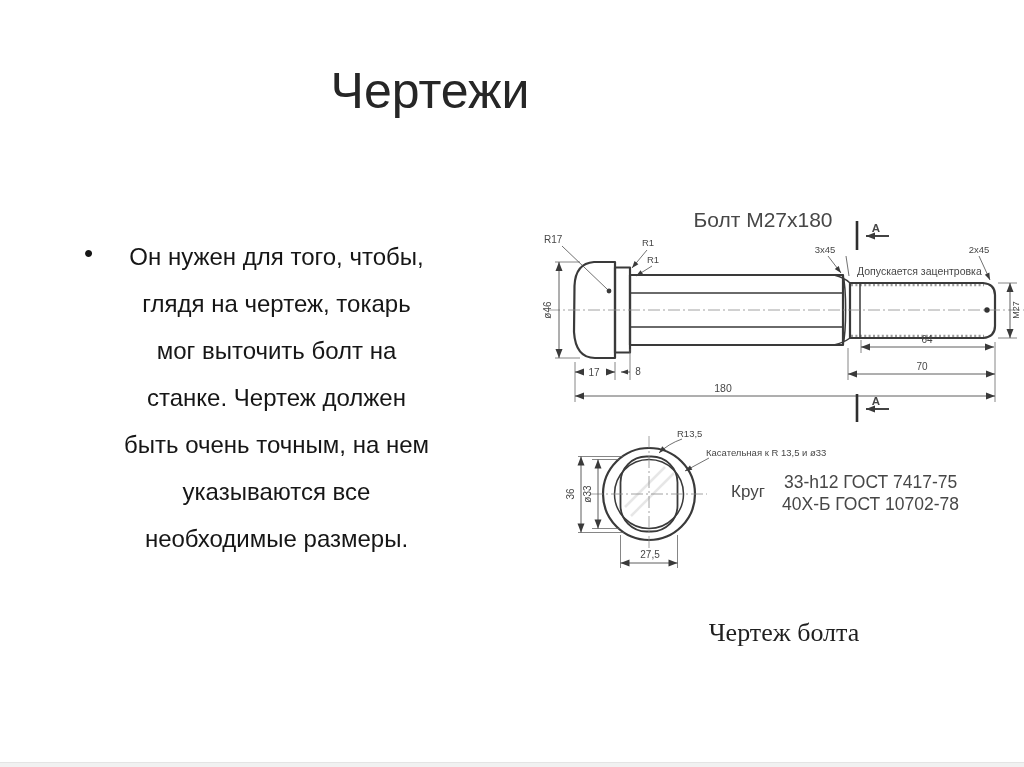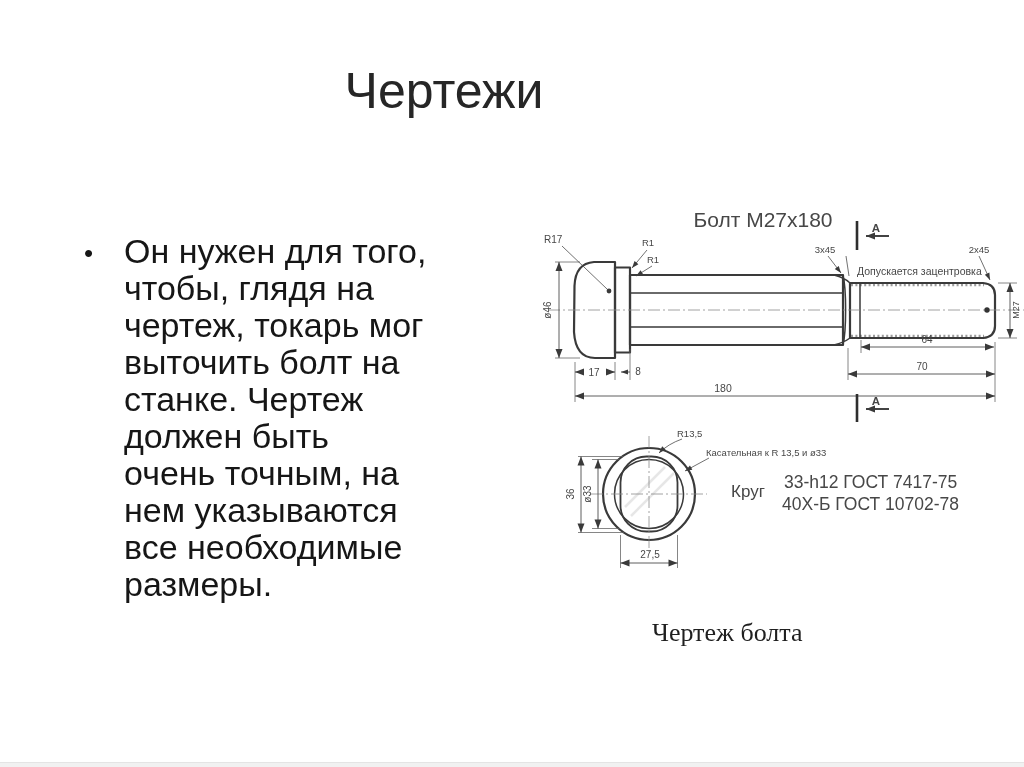--- a/index.html
+++ b/index.html
@@ -1,23 +1,23 @@
 <!DOCTYPE html>
 <html><head>
 <meta charset="utf-8">
 <style>
   html,body{margin:0;padding:0;background:#fff;}
   .slide{position:relative;width:1024px;height:767px;background:#ffffff;overflow:hidden;
          font-family:"Liberation Sans",sans-serif;}
   .slide-title{position:absolute;left:0;top:62px;width:860px;text-align:center;
-         font-size:50px;font-weight:400;color:#262626;letter-spacing:0px;margin-left:14px;}
+         font-size:50px;font-weight:400;color:#262626;letter-spacing:0px;}
   .bullet-block{position:absolute;left:84px;top:233px;display:flex;}
   .bullet-dot{width:40px;font-size:26px;line-height:40.5px;color:#161616;}
-  .bullet-text{width:305px;font-size:34px;line-height:37px;color:#161616;}
-  .figure-caption{position:absolute;left:652px;top:618px;width:230px;text-align:left;
+  .bullet-text{width:305px;font-size:24px;line-height:47px;color:#161616;text-align:center;}
+  .figure-caption{position:absolute;left:669px;top:618px;width:230px;text-align:center;
          font-family:"Liberation Serif",serif;font-size:26px;color:#1f1f1f;}
   .drawing{position:absolute;left:528px;top:195px;width:520px;height:470px;}
   .bottom-edge{position:absolute;left:0;bottom:0;width:1024px;height:4px;
          background:#f1f1f1;border-top:1px solid #e4e4e4;}
   svg text{font-family:"Liberation Sans",sans-serif;fill:#474747;}
   .outline{stroke:#3a3a3a;stroke-width:2.2;fill:none;stroke-linejoin:round;}
   .mid{stroke:#3a3a3a;stroke-width:1.5;fill:none;}
   .dim{stroke:#4c4c4c;stroke-width:0.9;fill:none;}
   .ext{stroke:#5e5e5e;stroke-width:0.75;fill:none;}
   .ldr{stroke:#4c4c4c;stroke-width:0.8;fill:none;}

